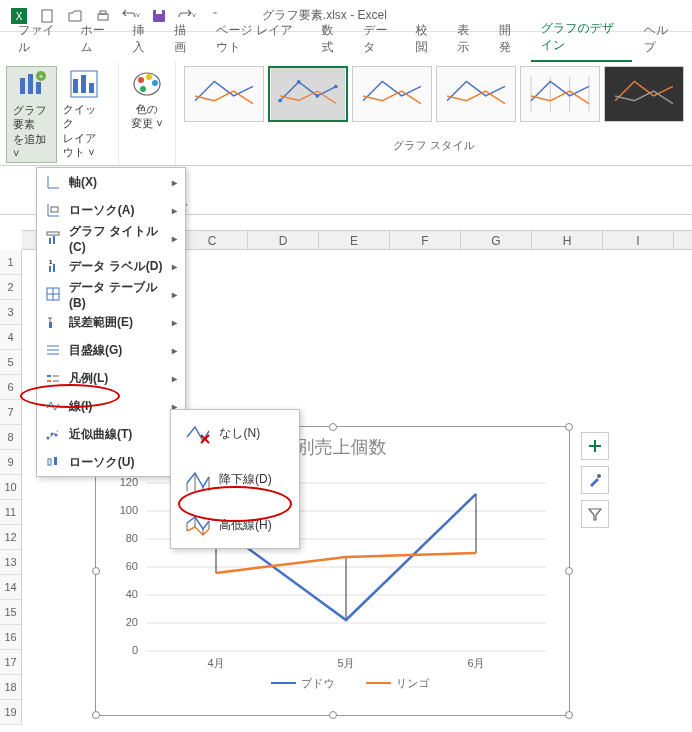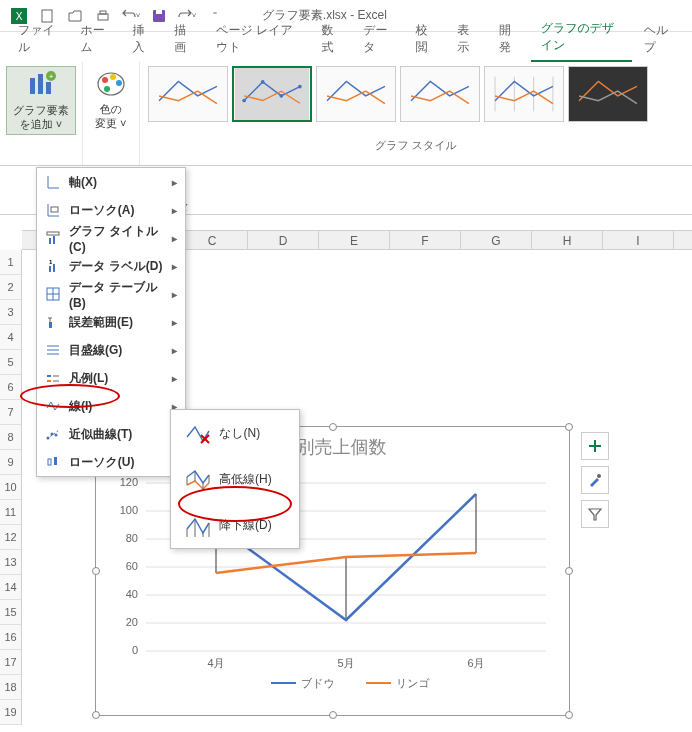--- a/index.html
+++ b/index.html
@@ -137,20 +137,32 @@
             <svg width="30" height="30">
               <rect x="4" y="8" width="5" height="16" fill="#4472c4"></rect>
               <rect x="12" y="4" width="5" height="20" fill="#4472c4"></rect>
               <rect x="20" y="12" width="5" height="12" fill="#4472c4"></rect>
               <circle cx="25" cy="6" r="5" fill="#70ad47"></circle>
               <text x="25" y="9" fill="#fff" font-size="8" text-anchor="middle">+</text>
             </svg>
           </div>
         <span>グラフ要素</span>
         <span>を追加 ˅</span>
+      </div>
+      <div class="big-btn">
+        <div class="icon">
+            <svg width="30" height="30">
+              <rect x="2" y="2" width="26" height="26" fill="none" stroke="#4472c4"></rect>
+              <rect x="4" y="10" width="5" height="14" fill="#4472c4"></rect>
+              <rect x="12" y="6" width="5" height="18" fill="#4472c4"></rect>
+              <rect x="20" y="14" width="5" height="10" fill="#4472c4"></rect>
+            </svg>
+          </div>
+        <span>クイック</span>
+        <span>レイアウト ˅</span>
       </div>
     </div>
   </div>
   <div class="ribbon-group">
     <div class="big-btn">
       <div class="icon">
           <svg width="30" height="30">
             <ellipse cx="15" cy="15" rx="13" ry="11" fill="none" stroke="#666" stroke-width="1.2"></ellipse>
             <circle cx="9" cy="11" r="3" fill="#e74c3c"></circle>
             <circle cx="17" cy="8" r="3" fill="#f1c40f"></circle>
@@ -450,38 +462,38 @@
           <polyline points="4,18 12,8 20,22 26,12" stroke="#4472c4" fill="none" stroke-width="1.5"></polyline>
           <line x1="18" y1="24" x2="26" y2="16" stroke="#d00000" stroke-width="2"></line>
           <line x1="18" y1="16" x2="26" y2="24" stroke="#d00000" stroke-width="2"></line>
         </svg>
       </div>
     <span class="dd-label">なし(N)</span>
   </div>
   <div class="dd-item sub-item">
     <div class="dd-icon">
         <svg width="28" height="28">
+          <polyline points="4,18 12,8 20,22 26,12" stroke="#4472c4" fill="none" stroke-width="1.5"></polyline>
+          <line x1="4" y1="18" x2="4" y2="26" stroke="#666"></line>
+          <line x1="12" y1="8" x2="12" y2="26" stroke="#666"></line>
+          <line x1="20" y1="22" x2="20" y2="26" stroke="#666"></line>
+          <line x1="26" y1="12" x2="26" y2="26" stroke="#666"></line>
+        </svg>
+      </div>
+    <span class="dd-label">降下線(D)</span>
+  </div>
+  <div class="dd-item sub-item">
+    <div class="dd-icon">
+        <svg width="28" height="28">
           <polyline points="4,12 12,6 20,18 26,10" stroke="#4472c4" fill="none" stroke-width="1.5"></polyline>
           <polyline points="4,20 12,16 20,24 26,18" stroke="#ed7d31" fill="none" stroke-width="1.5"></polyline>
           <line x1="4" y1="12" x2="4" y2="20" stroke="#666"></line>
           <line x1="12" y1="6" x2="12" y2="16" stroke="#666"></line>
           <line x1="20" y1="18" x2="20" y2="24" stroke="#666"></line>
           <line x1="26" y1="10" x2="26" y2="18" stroke="#666"></line>
         </svg>
       </div>
     <span class="dd-label">高低線(H)</span>
   </div>
-  <div class="dd-item sub-item">
-    <div class="dd-icon">
-        <svg width="28" height="28">
-          <polyline points="4,18 12,8 20,22 26,12" stroke="#4472c4" fill="none" stroke-width="1.5"></polyline>
-          <line x1="4" y1="18" x2="4" y2="26" stroke="#666"></line>
-          <line x1="12" y1="8" x2="12" y2="26" stroke="#666"></line>
-          <line x1="20" y1="22" x2="20" y2="26" stroke="#666"></line>
-          <line x1="26" y1="12" x2="26" y2="26" stroke="#666"></line>
-        </svg>
-      </div>
-    <span class="dd-label">降下線(D)</span>
-  </div>
 </div>
 
 <div class="highlight-oval" style="left:20px;top:384px;width:100px;height:24px"></div>
 <div class="highlight-oval" style="left:178px;top:486px;width:114px;height:36px"></div>
 
 </body></html>

